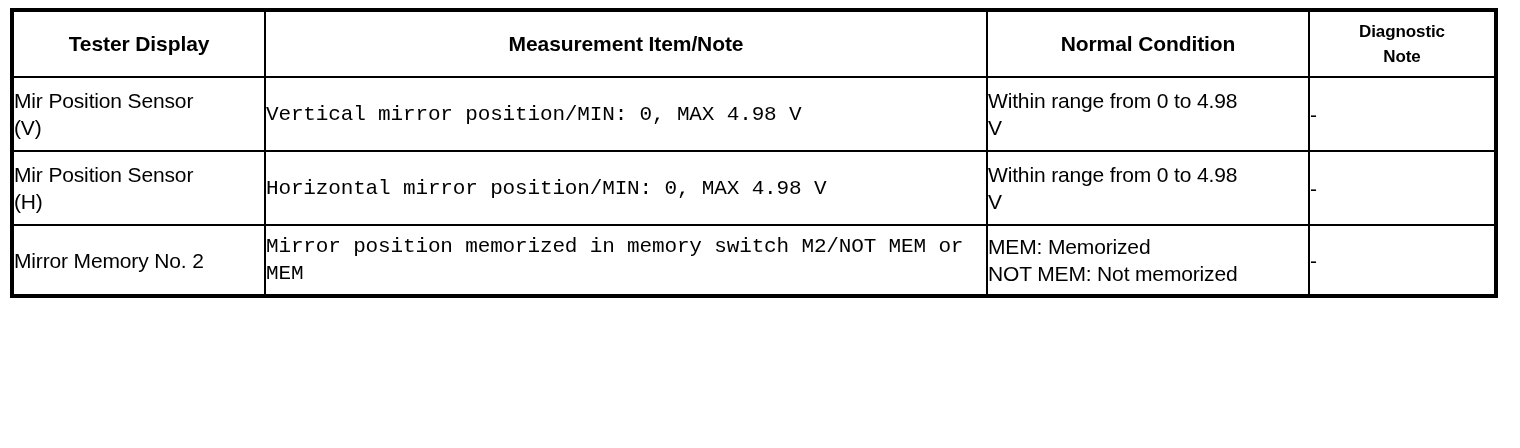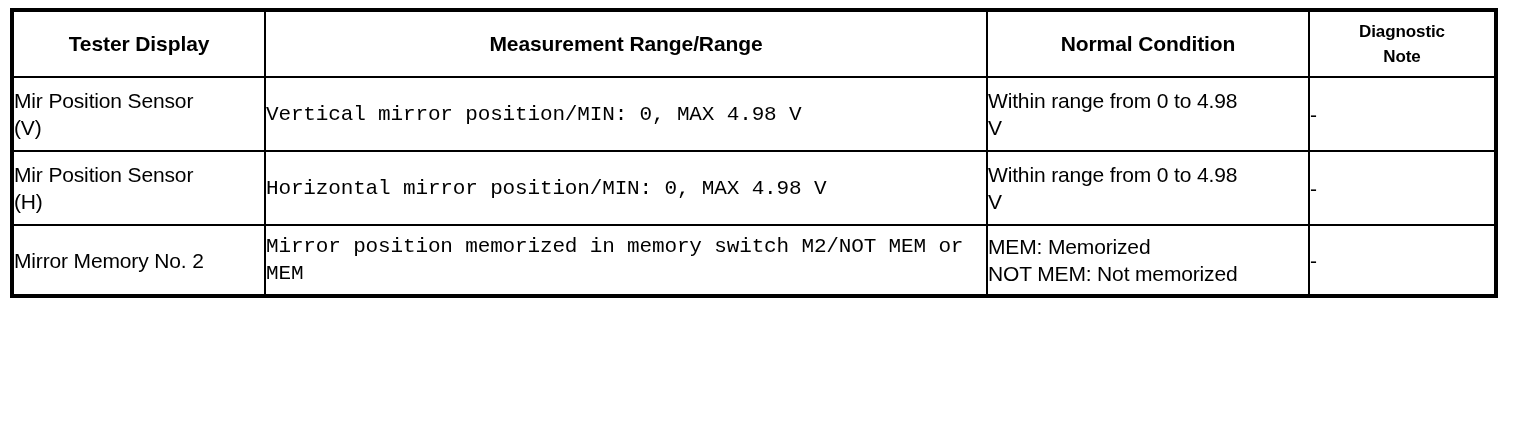--- a/index.html
+++ b/index.html
@@ -95,21 +95,21 @@
     <colgroup>
       <col class="c-tester">
       <col class="c-measure">
       <col class="c-normal">
       <col class="c-note">
     </colgroup>
 
     <thead>
       <tr>
         <th class="col-head-tester">Tester Display</th>
-        <th class="col-head-measure">Measurement Range/Range</th>
+        <th class="col-head-measure">Measurement Item/Note</th>
         <th class="col-head-normal">Normal Condition</th>
         <th class="col-head-note note-head" style="white-space: pre-line;">Diagnostic
 Note</th>
       </tr>
     </thead>
 
     <tbody>
 
       <tr class="r-sensor">
         <td class="col-tester cell-pad">Mir Position Sensor

